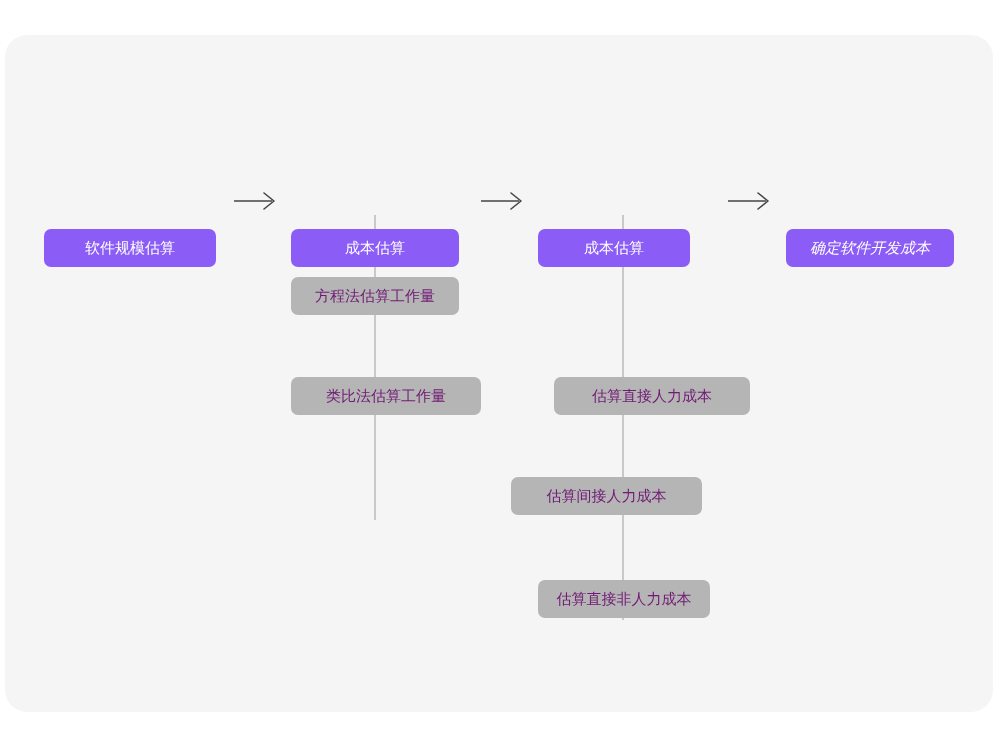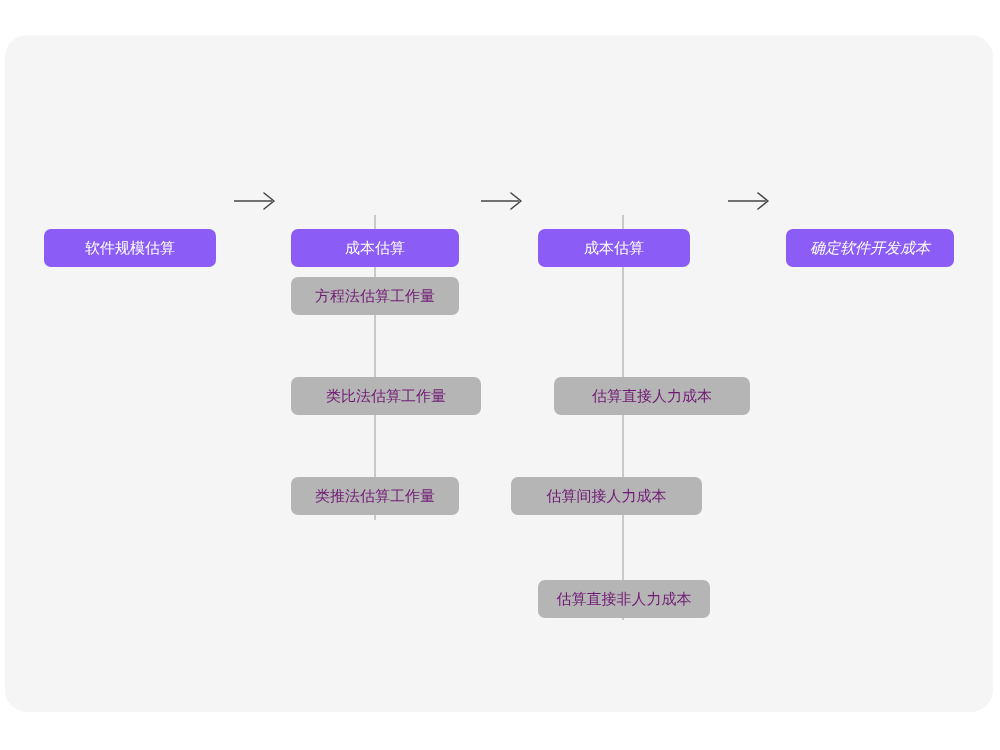--- a/index.html
+++ b/index.html
@@ -135,23 +135,20 @@
     </div>
 
     <div class="node secondary" style="left:286px; top:242px; width:168px;">
       <span>方程法估算工作量</span>
     </div>
 
     <div class="node secondary" style="left:286px; top:342px; width:190px;">
       <span>类比法估算工作量</span>
     </div>
 
-    <div class="node secondary" style="left:286px; top:442px; width:168px;">
-      <span>类推法估算工作量</span>
-    </div>
 
 
     <div class="node secondary" style="left:533px; top:342px; width:196px;margin-left:16px;">
       <span>估算直接人力成本</span>
     </div>
 
     <div class="node secondary" style="left:506px; top:442px; width:191px;">
       <span>估算间接人力成本</span>
     </div>
 

